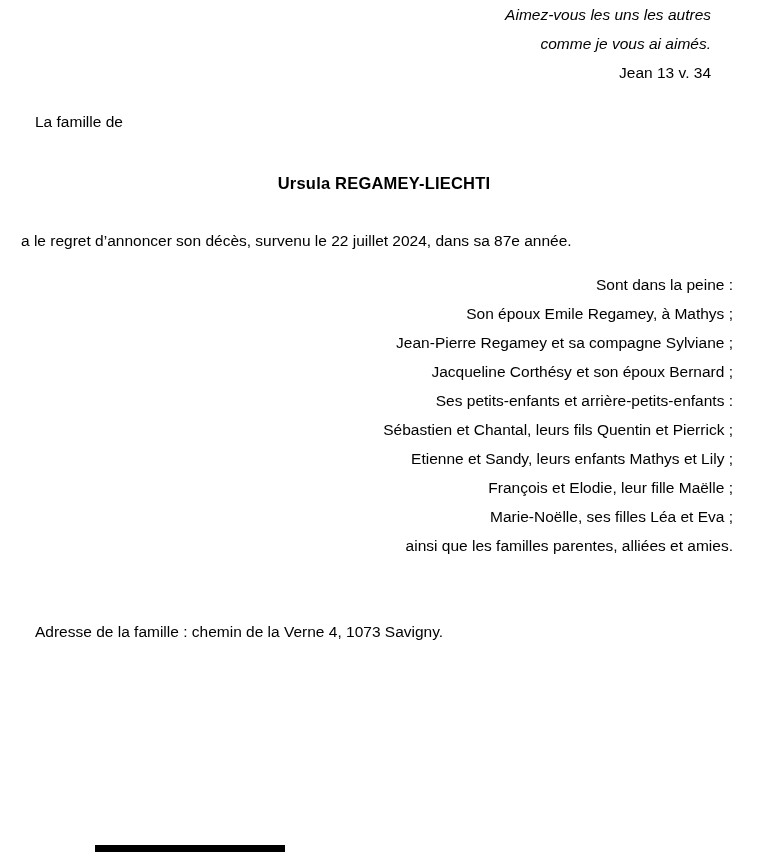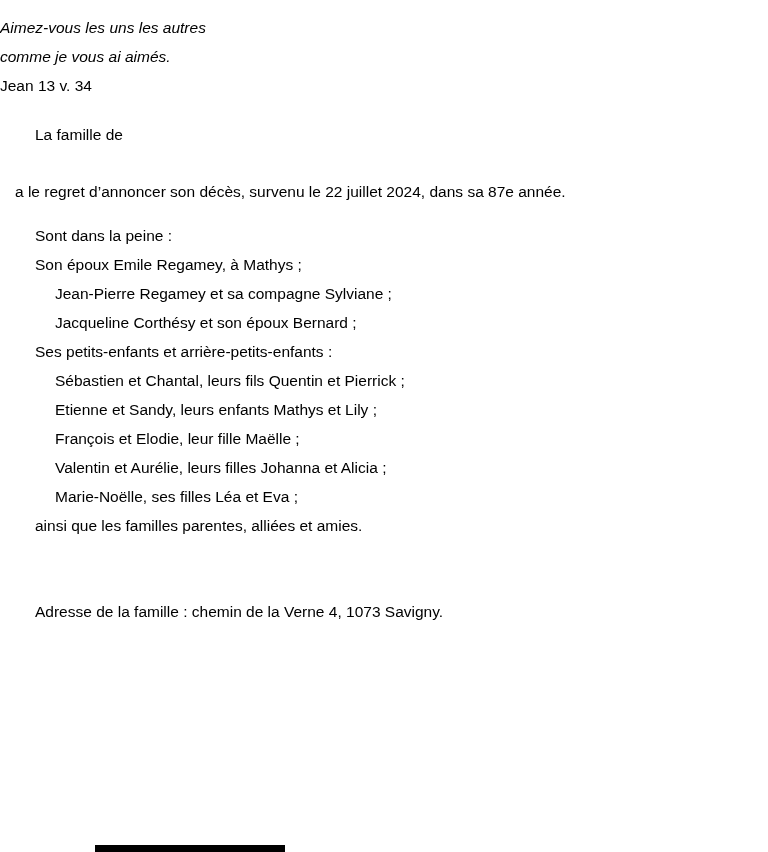--- a/index.html
+++ b/index.html
@@ -12,45 +12,45 @@
     width: 768px;
     height: 852px;
     background: #ffffff;
     color: #000000;
     font-family: "Liberation Sans", "DejaVu Sans", sans-serif;
     font-size: 15.5px;
     line-height: 29px;
     overflow: hidden;
   }
   .epigraph {
-    padding-top: 13px;
     padding-right: 57px;
-    text-align: left;
+    text-align: right;
   }
   .italic { font-style: italic; }
   .intro-line {
     margin-top: 20px;
     margin-left: 35px;
   }
   .deceased-name {
     margin-top: 33px;
     text-align: center;
     font-weight: bold;
     font-size: 16.5px;
     letter-spacing: 0.2px;
   }
   .announcement {
     margin-top: 28px;
-    margin-left: 15px;
+    margin-left: 21px;
     margin-right: 35px;
   }
   .mourners {
     margin-top: 15px;
     margin-left: 35px;
     margin-right: 35px;
+    text-align: right;
   }
   .line { white-space: pre-wrap; }
   .indent { padding-left: 20px; }
   b { font-weight: normal; }
   .ceremony {
     margin-top: 14px;
     margin-left: 35px;
     margin-right: 35px;
   }
   .address {
@@ -72,33 +72,33 @@
 <div class="page">
 
   <div class="epigraph">
     <div class="line italic">Aimez-vous les uns les autres</div>
     <div class="line italic">comme je vous ai aimés.</div>
     <div class="line">Jean 13 v. 34</div>
   </div>
 
   <div class="intro-line line">La famille de</div>
 
+  <div class="deceased-name line">Ursula REGAMEY-LIECHTI</div>
 
   <div class="announcement line">a le regret d’annoncer son décès, survenu le 22 juillet 2024, dans sa 87e année.</div>
 
   <div class="mourners">
     <div class="line">Sont dans la peine :</div>
     <div class="line"><span>Son époux Emile </span><b>Regamey</b><span>, à Mathys ;</span></div>
     <div class="line indent"><span>Jean-Pierre </span><b>Regamey</b><span> et sa compagne Sylviane ;</span></div>
     <div class="line indent"><span>Jacqueline </span><b>Corthésy</b><span> et son époux Bernard ;</span></div>
     <div class="line">Ses petits-enfants et arrière-petits-enfants :</div>
     <div class="line indent">Sébastien et Chantal, leurs fils Quentin et Pierrick ;</div>
     <div class="line indent">Etienne et Sandy, leurs enfants Mathys et Lily ;</div>
     <div class="line indent">François et Elodie, leur fille Maëlle ;</div>
-    <div class="line indent">Valentin et Aurélie, leurs filles Johanna et Alicia ;</div>
     <div class="line indent">Marie-Noëlle, ses filles Léa et Eva ;</div>
     <div class="line">ainsi que les familles parentes, alliées et amies.</div>
   </div>
 
 
   <div class="address line"><span>Adresse de la famille : chemin de la Verne 4, 1073 </span><b>Savigny</b><span>.</span></div>
 
   <div class="partial-footer-bar"></div>
 
 </div>

